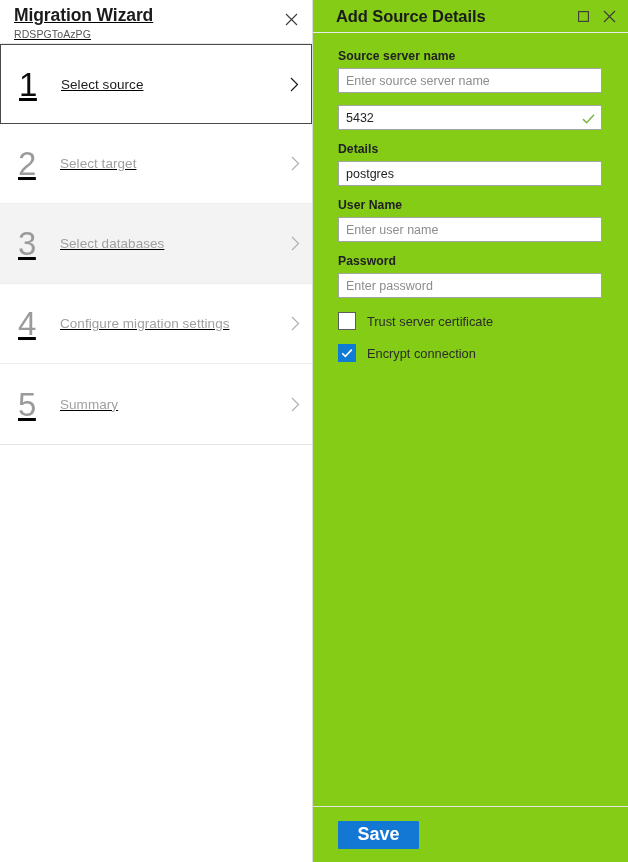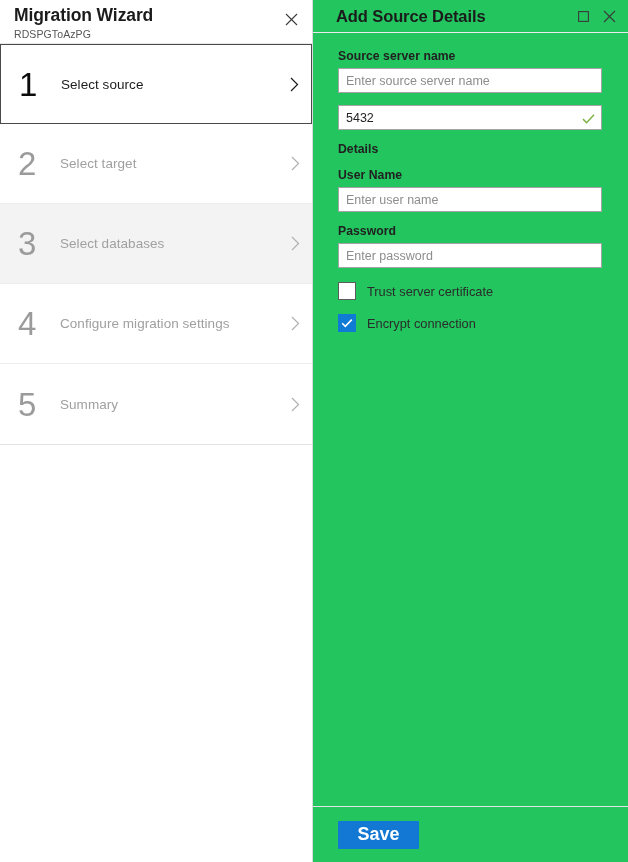--- a/index.html
+++ b/index.html
@@ -22,20 +22,21 @@
   }
 
   
   .wizard-panel {
     position: relative;
     width: 313px;
     height: 862px;
     background: #ffffff;
     flex: 0 0 313px;
     border-right: 1px solid #e6e6e6;
+    text-decoration: underline;
   }
   
   .wizard-panel::after {
     content: "";
     position: absolute;
     top: 0; right: -6px;
     width: 6px; height: 100%;
     background: linear-gradient(to right, rgba(0,0,0,0.055), rgba(0,0,0,0));
     pointer-events: none;
   }
@@ -118,21 +119,21 @@
     color: #b0b0b0;
   }
   .step.active .step-chevron { color: #1b1b1b; }
 
   
   .dialog-panel {
     position: relative;
     width: 315px;
     flex: 0 0 315px;
     height: 862px;
-    background: #22c55e;
+    background: #84cc16;
     display: flex;
     flex-direction: column;
   }
 
   .dialog-header {
     position: relative;
     height: 33px;
     flex: 0 0 33px;
     display: flex;
     align-items: center;
@@ -349,20 +350,23 @@
           <span class="valid-check">
             <svg width="13" height="13" viewBox="0 0 13 13">
               <path d="M1 6.6 L4.6 10.2 L12 2.2" stroke="currentColor" stroke-width="1.5" fill="none"></path>
             </svg>
           </span>
         </span>
       </div>
 
       <div class="field">
         <label class="field-label">Details</label>
+        <span class="input-wrap">
+          <input class="text-input" type="text" placeholder="" value="postgres" style="">
+        </span>
       </div>
 
       <div class="field">
         <label class="field-label">User Name</label>
         <span class="input-wrap">
           <input class="text-input" type="text" placeholder="Enter user name" style="">
         </span>
       </div>
 
       <div class="field">

